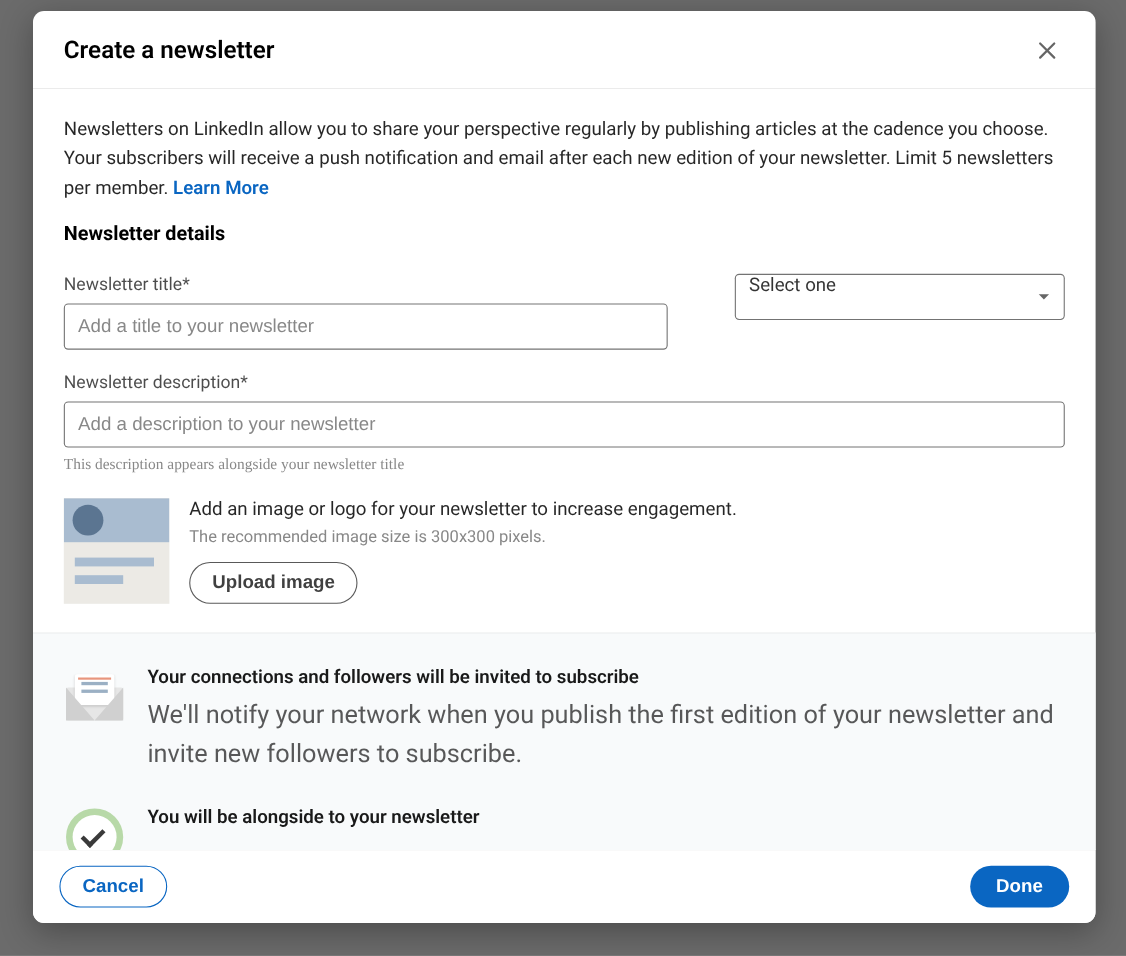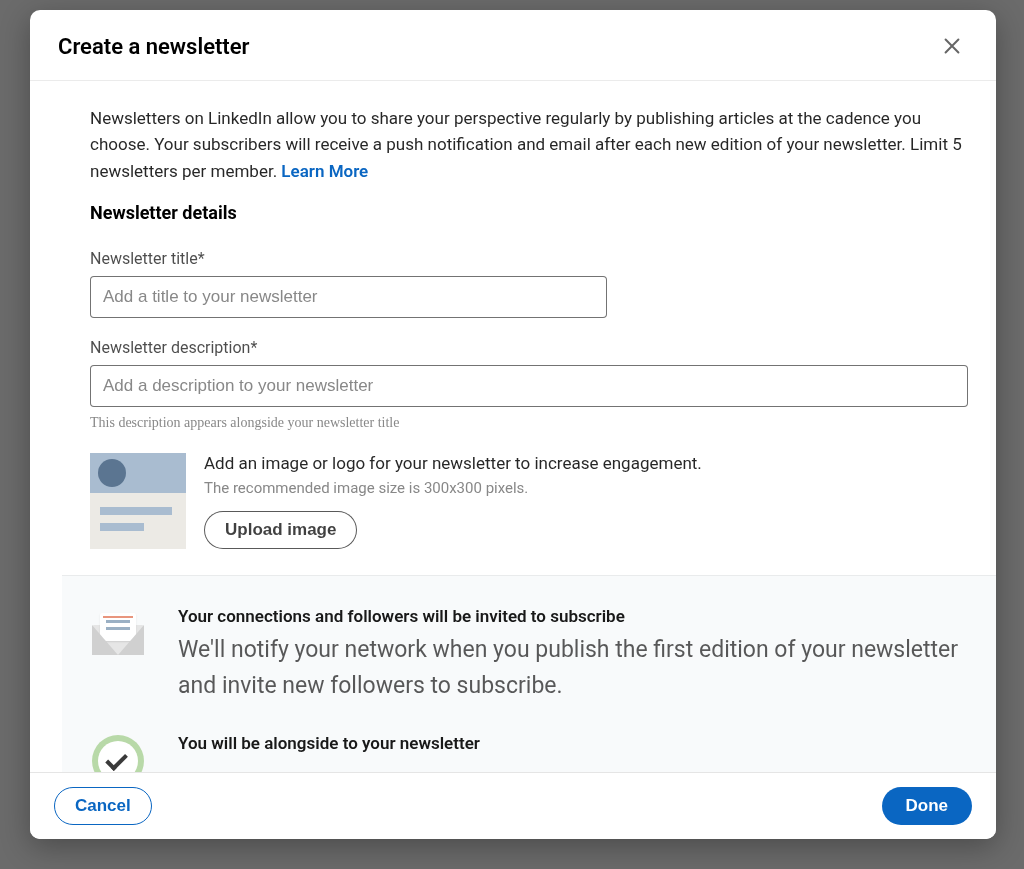--- a/index.html
+++ b/index.html
@@ -50,21 +50,20 @@
       border: none;
       cursor: pointer;
       color: #666;
       border-radius: 50%;
     }
     .close-btn svg { width: 22px; height: 22px; }
 
     .modal-body {
       flex: 1;
       overflow-y: auto;
-      margin-left: 32px;
     }
     .intro-section {
       padding: 24px 28px 10px 28px;
     }
     .intro-text {
       font-size: 17px;
       line-height: 1.55;
       color: rgba(0,0,0,0.85);
     }
     .learn-more {
@@ -194,21 +193,21 @@
       cursor: pointer;
     }
 
     .info-section {
       background: #f8fafb;
       border-top: 1px solid rgba(0,0,0,0.06);
       padding: 30px 28px 10px 28px;
     }
     .info-item {
       display: flex;
-      gap: 32px;
+      gap: 20px;
       margin-bottom: 30px;
       align-items: flex-start;
     }
     .info-icon {
       width: 56px;
       height: 56px;
       flex-shrink: 0;
       display: flex;
       align-items: center;
       justify-content: center;
@@ -352,20 +351,26 @@
       </p>
       <h2 class="section-heading">Newsletter details</h2>
     </div>
 
     <div class="form-row">
       <div class="form-col-left">
         <label class="field-label">Newsletter title*</label>
         <input type="text" class="text-input" placeholder="Add a title to your newsletter" style="">
       </div>
       <div class="form-col-right">
+        <div class="select-wrap">
+          <div class="select-input">Select one</div>
+          <svg class="chevron" width="14" height="14" viewBox="0 0 24 24">
+            <path d="M4 8 L12 16 L20 8 Z" fill="currentColor"></path>
+          </svg>
+        </div>
       </div>
     </div>
 
     <div class="desc-row">
       <label class="field-label">Newsletter description*</label>
       <input type="text" class="text-input" placeholder="Add a description to your newsletter" style="">
       <div class="help-text">This description appears alongside your newsletter title</div>
     </div>
 
     <div class="upload-row">

